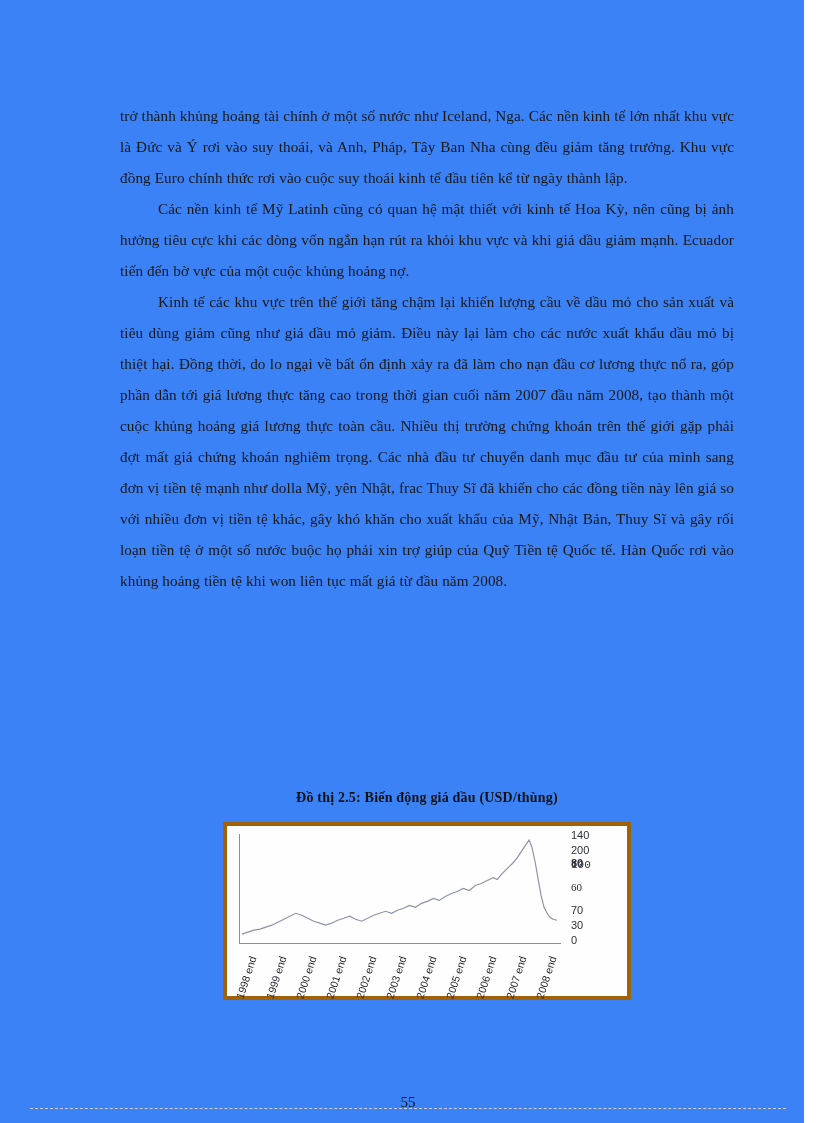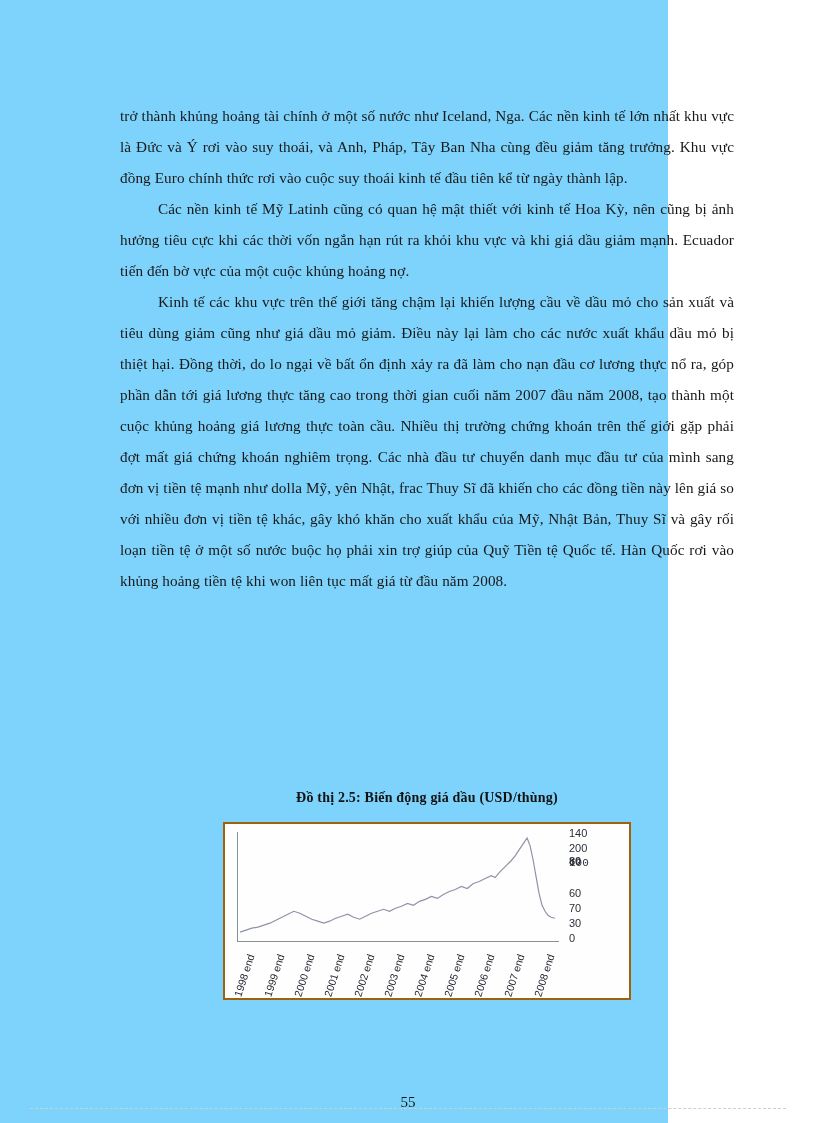--- a/index.html
+++ b/index.html
@@ -11,23 +11,23 @@
     height: 1123px;
     background: #ffffff;
     font-family: "Liberation Serif", serif;
     color: #1b1b1b;
     position: relative;
     overflow: hidden;
   }
   .page {
     position: absolute;
     left: 0; top: 0;
-    width: 668px;
+    width: 804px;
     height: 1123px;
-    background: #7dd3fc;
+    background: #3b82f6;
   }
   .content {
     position: absolute;
     left: 120px;
     top: 100px;
     width: 614px;
   }
   p.para {
     margin: 0 0 0 0;
     font-size: 15.2px;
@@ -52,21 +52,21 @@
     font-weight: bold;
     color: #121212;
     letter-spacing: 0.2px;
     margin-bottom: 14px;
   }
   .chart-box {
     position: relative;
     width: 408px;
     height: 178px;
     margin: 16px auto;
-    border: 2px solid #a16207;
+    border: 4px solid #a16207;
     background: #fefefe;
     box-sizing: border-box;
   }
   .plot-area {
     position: absolute;
     left: 12px;
     top: 8px;
     width: 322px;
     height: 110px;
     border-left: 1px solid #8a8f99;
@@ -132,40 +132,40 @@
     border-top: 1px dashed #cfcfcf;
   }
 </style>
 </head>
 <body>
 
 <div class="page">
 
   <div class="content">
     <p class="para">trở thành khủng hoảng tài chính ở một số nước như Iceland, Nga. Các nền kinh tế lớn nhất khu vực là Đức và Ý rơi vào suy thoái, và Anh, Pháp, Tây Ban Nha cùng đều giảm tăng trưởng. Khu vực đồng Euro chính thức rơi vào cuộc suy thoái kinh tế đầu tiên kể từ ngày thành lập.</p>
-    <p class="para indent">Các nền kinh tế Mỹ Latinh cũng có quan hệ mật thiết với kinh tế Hoa Kỳ, nên cũng bị ảnh hưởng tiêu cực khi các thời vốn ngắn hạn rút ra khỏi khu vực và khi giá dầu giảm mạnh. Ecuador tiến đến bờ vực của một cuộc khủng hoảng nợ.</p>
+    <p class="para indent">Các nền kinh tế Mỹ Latinh cũng có quan hệ mật thiết với kinh tế Hoa Kỳ, nên cũng bị ảnh hưởng tiêu cực khi các dòng vốn ngắn hạn rút ra khỏi khu vực và khi giá dầu giảm mạnh. Ecuador tiến đến bờ vực của một cuộc khủng hoảng nợ.</p>
     <p class="para indent">Kinh tế các khu vực trên thế giới tăng chậm lại khiến lượng cầu về dầu mỏ cho sản xuất và tiêu dùng giảm cũng như giá dầu mỏ giảm. Điều này lại làm cho các nước xuất khẩu dầu mỏ bị thiệt hại. Đồng thời, do lo ngại về bất ổn định xảy ra đã làm cho nạn đầu cơ lương thực nổ ra, góp phần dẫn tới giá lương thực tăng cao trong thời gian cuối năm 2007 đầu năm 2008, tạo thành một cuộc khủng hoảng giá lương thực toàn cầu. Nhiều thị trường chứng khoán trên thế giới gặp phải đợt mất giá chứng khoán nghiêm trọng. Các nhà đầu tư chuyển danh mục đầu tư của mình sang đơn vị tiền tệ mạnh như dolla Mỹ, yên Nhật, frac Thuy Sĩ đã khiến cho các đồng tiền này lên giá so với nhiều đơn vị tiền tệ khác, gây khó khăn cho xuất khẩu của Mỹ, Nhật Bản, Thuy Sĩ và gây rối loạn tiền tệ ở một số nước buộc họ phải xin trợ giúp của Quỹ Tiền tệ Quốc tế. Hàn Quốc rơi vào khủng hoảng tiền tệ khi won liên tục mất giá từ đầu năm 2008.</p>
   </div>
 
   <div class="figure">
     <div class="fig-caption">Đồ thị 2.5: Biến động giá dầu (USD/thùng)</div>
 
     <div class="chart-box">
       <div class="plot-area">
         <svg class="plot-svg" viewBox="0 0 322 110" preserveAspectRatio="none">
           <polyline fill="none" stroke="#8e93a8" stroke-width="1.2" points="2,101 8,99 14,97 20,96 26,94 32,92 38,89 44,86 50,83 56,80 62,82 68,85 74,88 80,90 86,92 92,90 98,87 104,85 110,83 116,86 122,88 128,85 134,82 140,80 146,78 152,80 158,77 164,75 170,72 176,74 182,70 188,68 194,65 200,67 206,63 212,60 218,58 224,55 230,57 236,52 242,50 248,47 254,44 258,46 262,41 266,37 270,33 274,29 278,24 282,18 286,12 290,6 293,14 296,28 299,45 302,62 305,74 308,80 311,84 314,86 318,87"></polyline>
         </svg>
       </div>
 
       <div class="y-labels">
         <span style="top:0px;">140</span>
         <span style="top:15px;">200</span>
         <span style="top:30px;font-family:Liberation Mono, monospace;">100</span>
         <span style="top:28px;font-weight:bold;">80</span>
-        <span style="top:60px;">60</span>
+        <span style="top:52px;font-family:Liberation Serif, serif;">60</span>
         <span style="top:75px;">70</span>
         <span style="top:90px;">30</span>
         <span style="top:105px;">0</span>
       </div>
 
       <div class="x-labels">
         <span style="left:6px;">1998 end</span>
         <span style="left:36px;">1999 end</span>
         <span style="left:66px;">2000 end</span>
         <span style="left:96px;">2001 end</span>

